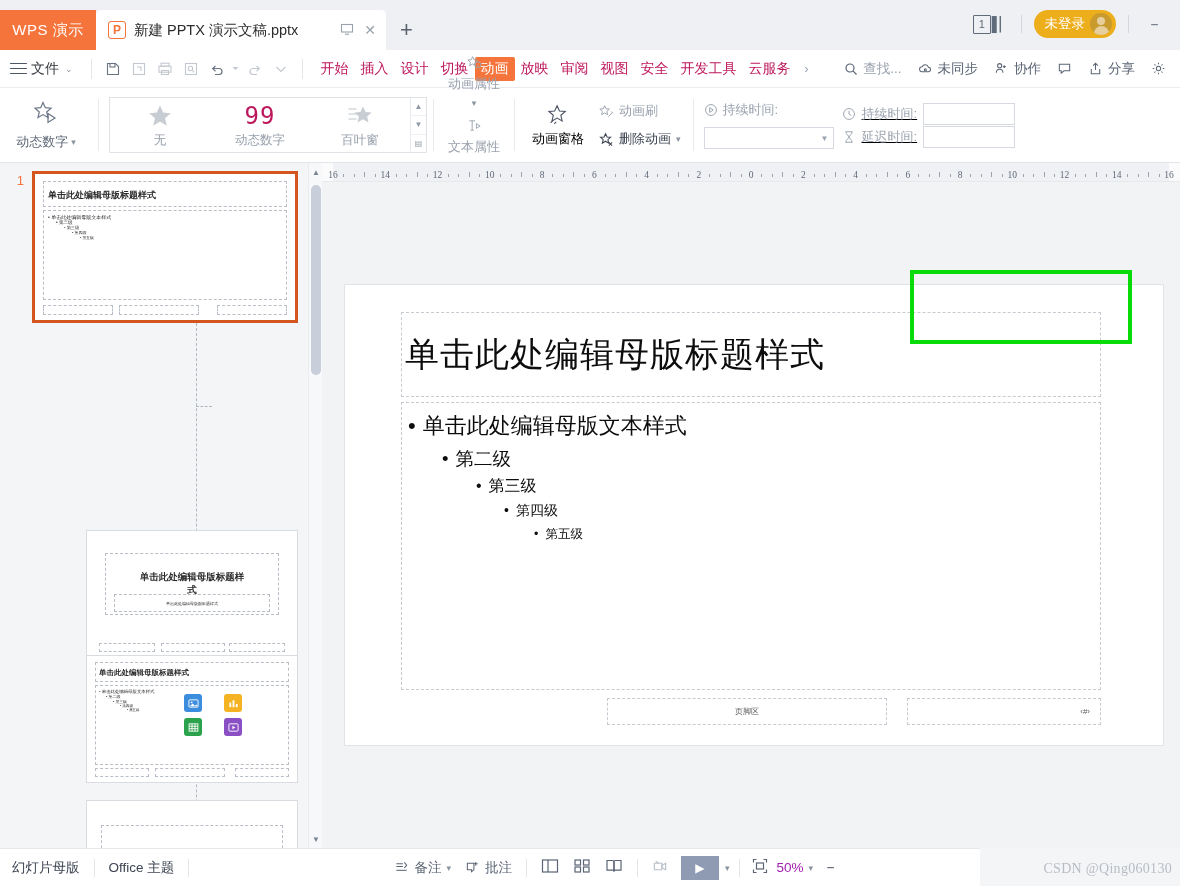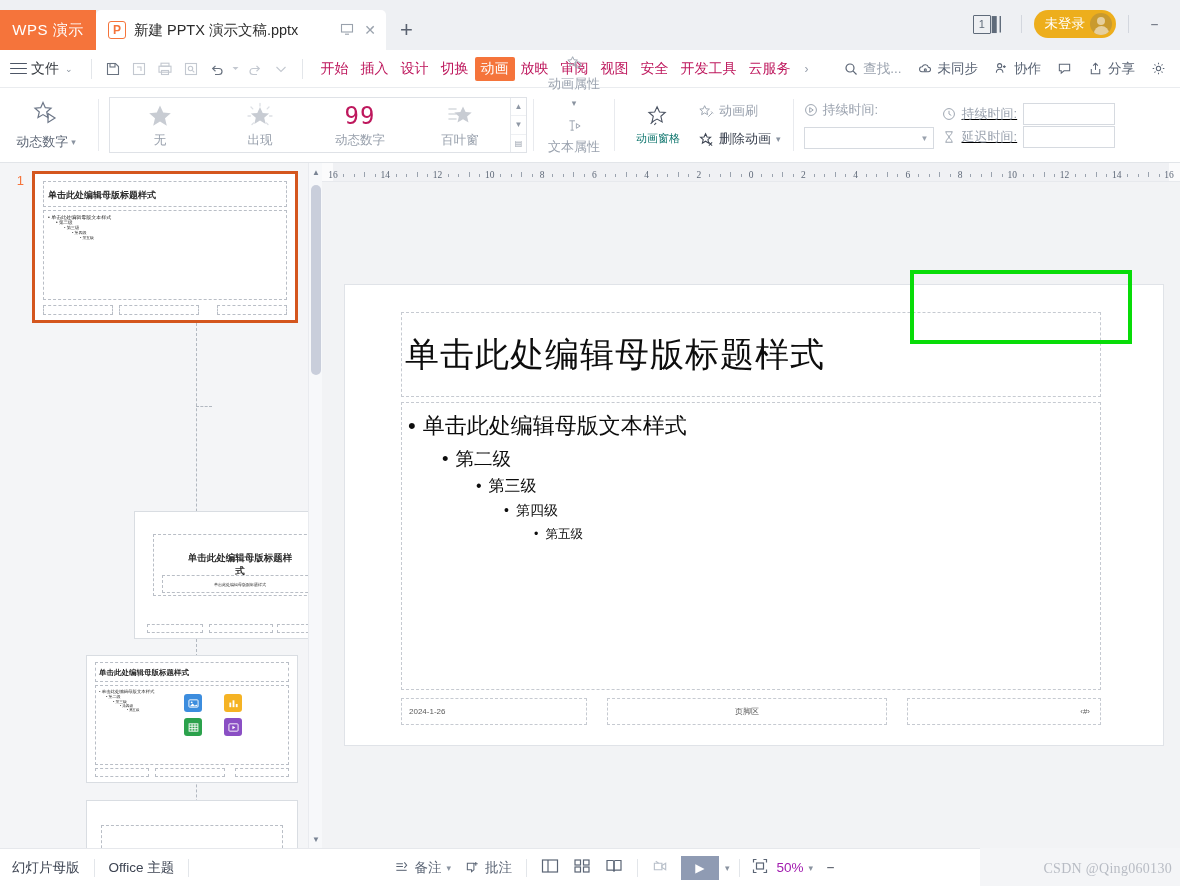--- a/index.html
+++ b/index.html
@@ -101,21 +101,21 @@
     gap:1px; color:#98a0ac; font-size:12.5px;
   }
   .gal-ico { height:30px; display:flex; align-items:center; justify-content:center; }
   .gal-scroll { width:16px; display:flex; flex-direction:column; border-left:1px solid #e6e9ed;}
   .gal-scroll div { flex:1; display:flex; align-items:center; justify-content:center; color:#8f98a5; font-size:8px;
     border-bottom:1px solid #eef0f3;}
   .prop-col { display:flex; flex-direction:column; justify-content:center; gap:10px; padding:0 8px; height:100%;}
   .prop-item { display:flex; align-items:center; gap:5px; color:#9aa2ae; font-size:13px;flex-direction:column;}
   .mid-col { display:flex; align-items:center; height:100%; gap:10px; padding:0 6px;}
   .bigbtn { display:flex; flex-direction:column; align-items:center; justify-content:center; gap:3px;
-            color:#0f766e; font-size:11px; width:62px;}
+            color:#000000; font-size:13px; width:62px;}
   .stack2 { display:flex; flex-direction:column; justify-content:center; gap:10px; height:100%; }
   .stack2 .row { display:flex; align-items:center; gap:5px; font-size:13px; }
   .dim { color:#9aa2ae; }
   .dark { color:#3d4452; }
   .timing { display:flex; flex-direction:column; justify-content:center; gap:1px; height:100%; padding-left:4px;text-decoration:underline;}
   .timing .row { display:flex; align-items:center; gap:6px; font-size:13px; color:#9aa2ae; }
   .fld { width:92px; height:22px; border:1px solid #d6dae0; background:#fff; }
   .fld.wide { width:130px; display:flex; align-items:center; justify-content:flex-end; padding-right:4px; color:#9aa2ae; font-size:9px;}
   .grp-exp { font-size:9px; color:#b9c0ca; align-self:flex-end; margin-bottom:4px;}
 
@@ -375,31 +375,20 @@
       <div class="gal-item">
         <span class="gal-ico">
           <svg width="26" height="26" viewBox="0 0 26 26">
               <path d="M13 2.5l3.2 7 7.6.7-5.8 5 1.8 7.5L13 18.6 6.2 22.7 8 15.2 2.2 10.2l7.6-.7z" fill="#c8ccd3"></path>
             </svg>
         </span>
         <span>无</span>
       </div>
       <div class="gal-item">
         <span class="gal-ico">
-          <svg width="28" height="28" viewBox="0 0 28 28">
-            <path d="M14 5l2.7 5.9 6.4.6-4.9 4.2 1.5 6.3L14 18.5 8.3 22l1.5-6.3L4.9 11.5l6.4-.6z" fill="#c8ccd3"></path>
-            <g stroke="#dde0e5" stroke-width="1.3" stroke-linecap="round">
-              <path d="M14 1.5v2.6M5 5l1.8 1.9M23 5l-1.8 1.9M2 14h2.4M23.6 14H26M6 22.5l1.6-1.6M22 22.5l-1.6-1.6"></path>
-            </g>
-          </svg>
-        </span>
-        <span>出现</span>
-      </div>
-      <div class="gal-item">
-        <span class="gal-ico">
           <span style="font-size:24px;color:#be185d;font-family:'DejaVu Sans Mono',monospace;letter-spacing:1px;">99</span>
         </span>
         <span>动态数字</span>
       </div>
       <div class="gal-item">
         <span class="gal-ico">
           <svg width="28" height="26" viewBox="0 0 28 26">
             <g stroke="#d6dade" stroke-width="1.6" stroke-linecap="round">
               <path d="M3 6h7M3 11h7M3 16h7"></path>
             </g>
@@ -520,21 +509,21 @@
             <div class="ph-t" style="font-size:4.2px;padding-left:16px;">• <span>第三级</span></div>
             <div class="ph-t" style="font-size:4px;padding-left:24px;">• <span>第四级</span></div>
             <div class="ph-t" style="font-size:3.8px;padding-left:32px;">• <span>第五级</span></div>
           </div>
           <div class="ph" style="left:8px;bottom:5px;width:70px;height:10px;"></div>
           <div class="ph" style="left:84px;bottom:5px;width:80px;height:10px;"></div>
           <div class="ph" style="right:8px;bottom:5px;width:70px;height:10px;"></div>
         </div>
       </div>
 
-      <div class="thumbrow" style="left:86px; top:348px;margin-left:48px;">
+      <div class="thumbrow" style="left:86px; top:367px;">
         <div class="thumb" style="width:212px;height:128px;">
           <div class="ph" style="left:18px;top:22px;right:18px;height:62px;display:flex;flex-direction:column;align-items:center;justify-content:center;">
             <div class="ph-t mini-title" style="font-size:9.5px;">单击此处编辑母版标题样</div>
             <div class="ph-t mini-title" style="font-size:9.5px;">式</div>
             <div class="ph" style="left:8px;top:40px;right:8px;height:18px;display:flex;align-items:center;justify-content:center;">
               <span class="ph-t" style="font-size:4px;">单击此处编辑母版副标题样式</span>
             </div>
           </div>
           <div class="ph" style="left:12px;bottom:5px;width:56px;height:9px;"></div>
           <div class="ph" style="left:74px;bottom:5px;width:64px;height:9px;"></div>
@@ -717,23 +706,20 @@
           <div class="lvl lvl4">
             <span class="b">•</span>
             <span>第四级</span>
           </div>
           <div class="lvl lvl5">
             <span class="b">•</span>
             <span>第五级</span>
           </div>
         </div>
 
-        <div class="s-ph s-foot s-date">
-          <span>2024-1-26</span>
-        </div>
         <div class="s-ph s-foot s-footer">
           <span>页脚区</span>
         </div>
         <div class="s-ph s-foot s-num">
           <span>‹#›</span>
         </div>
 
         <div class="greenbox"></div>
       </div>
     </div>

